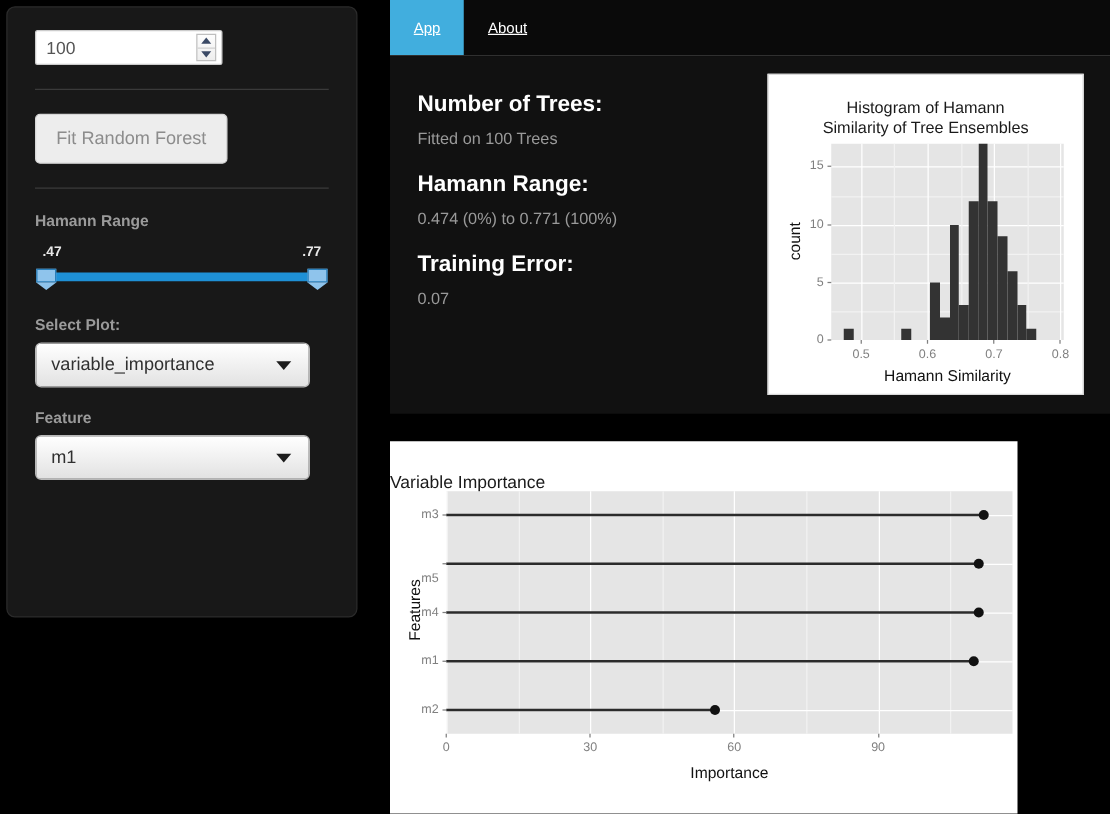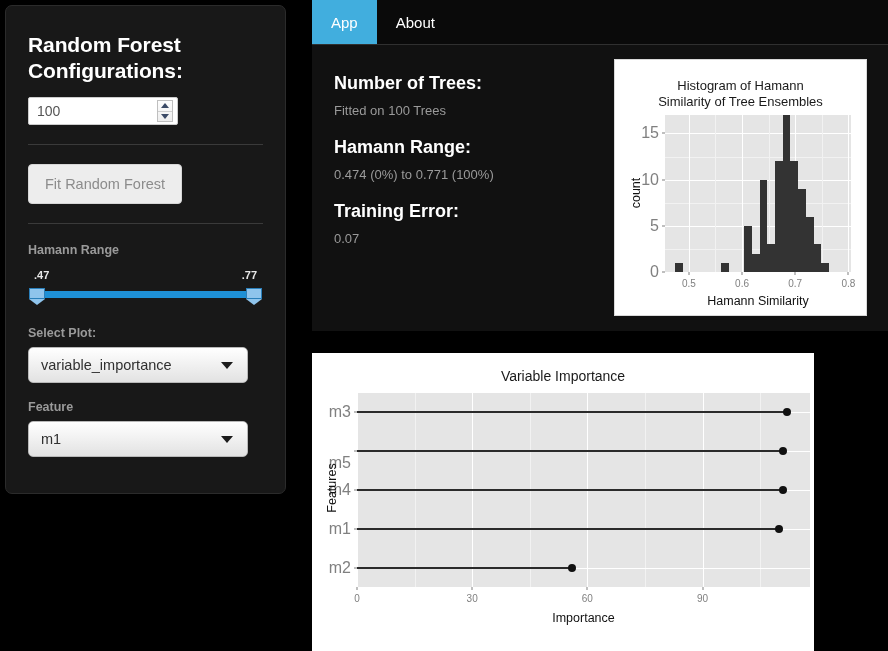--- a/index.html
+++ b/index.html
@@ -161,22 +161,23 @@
     left: 312px; top: 0;
     width: 576px; height: 45px;
     background: #0a0a0a;
     border-bottom: 1px solid #303030;
     display: flex; align-items: stretch;
   }
   .tab {
     display: flex; align-items: center;
     padding: 0 19px;
     color: #ffffff;
-    font-size: 15px;
+    font-size: 12px;
     cursor: pointer;
+    text-decoration: underline;
   }
   .tab.active { background: #41aede; }
 
   .stats-panel {
     position: absolute;
     left: 312px; top: 45px;
     width: 576px; height: 286px;
     background: #111111;
   }
   .stats-inner { padding: 28px 0 0 22px; }
@@ -220,21 +221,21 @@
   }
   .gl-h, .gl-v { position: absolute; background: #ffffff; }
   .gl-h { left: 0; width: 100%; height: 1px; }
   .gl-v { top: 0; height: 100%; width: 1px; }
   .gl-minor { background: #f2f2f2; }
   .ytick-lab {
     position: absolute;
     right: 100%;
     transform: translateY(-50%);
     color: #808080;
-    font-size: 16px;
+    font-size: 10px;
     padding-right: 6px;
     white-space: nowrap;
   }
   .ytick-mark {
     position: absolute;
     right: 100%;
     width: 3px; height: 1px;
     background: #808080;
     transform: translateY(-50%);
   }
@@ -274,24 +275,23 @@
   }
 
   
   .vi-card {
     position: absolute;
     left: 312px; top: 353px;
     width: 502px; height: 298px;
     background: #ffffff;
   }
   .vi-title {
-    text-align: center;
     color: #1a1a1a;
     font-size: 14px;
-    padding-top: 15px;
+    padding-top: 24px;
   }
   .vi-plot {
     position: absolute;
     left: 45px; top: 40px;
     width: 453px; height: 220px;
   }
   .vi-panel {
     position: absolute;
     left: 0; top: 0;
     width: 453px; height: 194px;
@@ -310,21 +310,20 @@
     background: #111111;
     transform: translate(-50%,-50%);
   }
 </style>
 </head>
 <body>
 
 <div id="app">
 
   <div class="sidebar">
-    <div class="sidebar-title">Random Forest Configurations:</div>
 
     <div class="num-input-wrap">
       <div class="val">100</div>
       <div class="spinner">
         <div class="sp">
             <span class="tri-up"></span>
           </div>
         <div class="sp">
             <span class="tri-dn"></span>
           </div>

